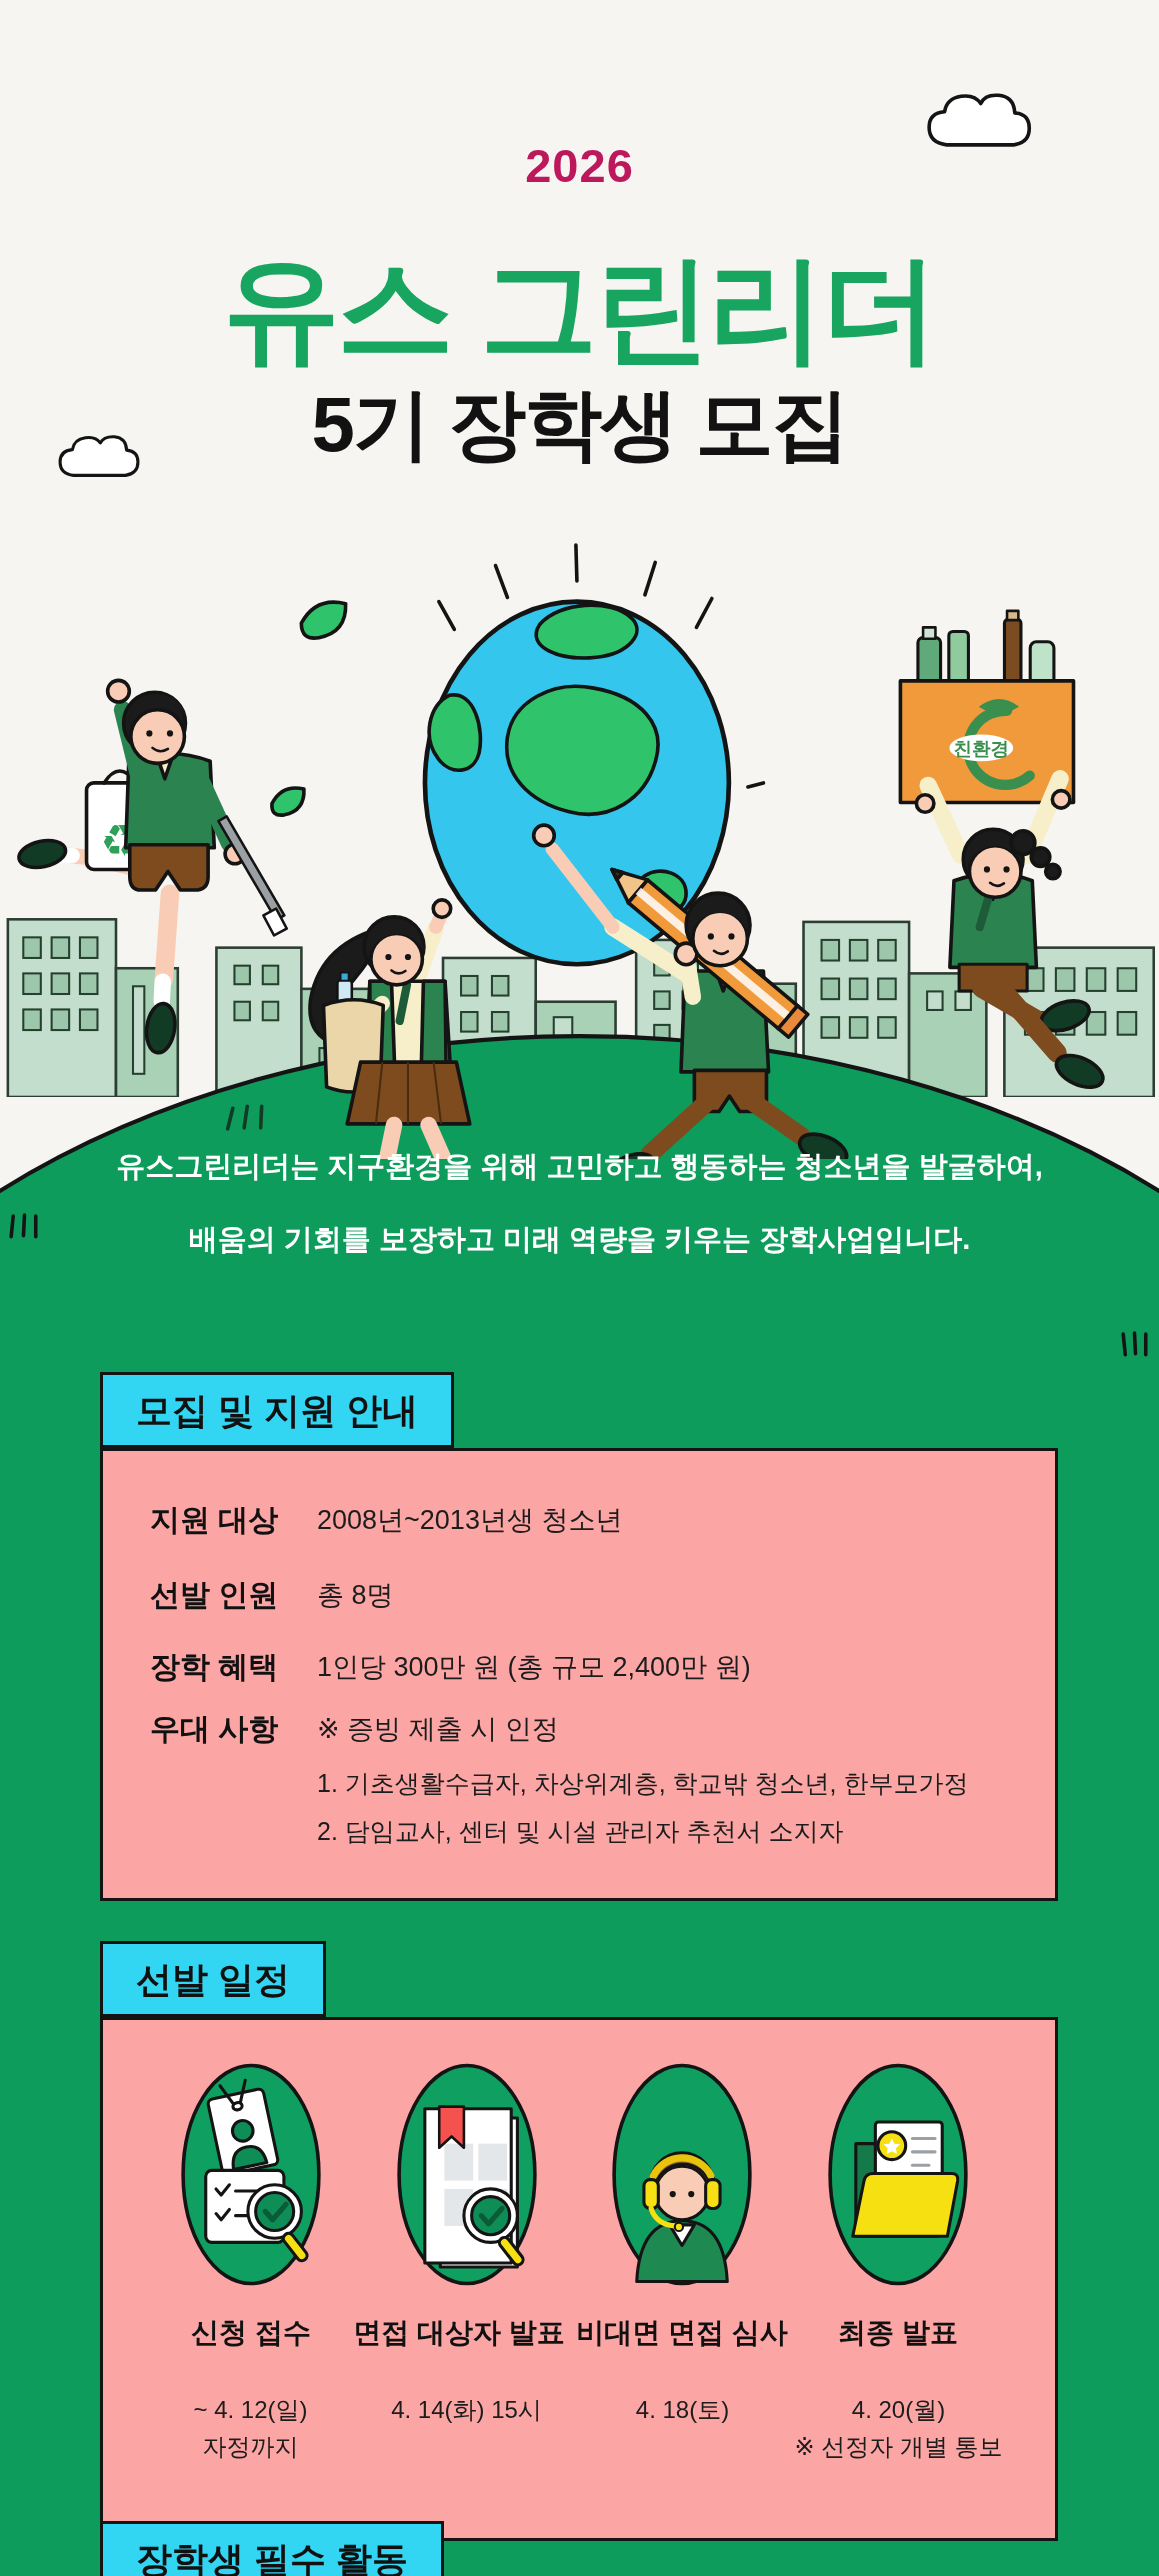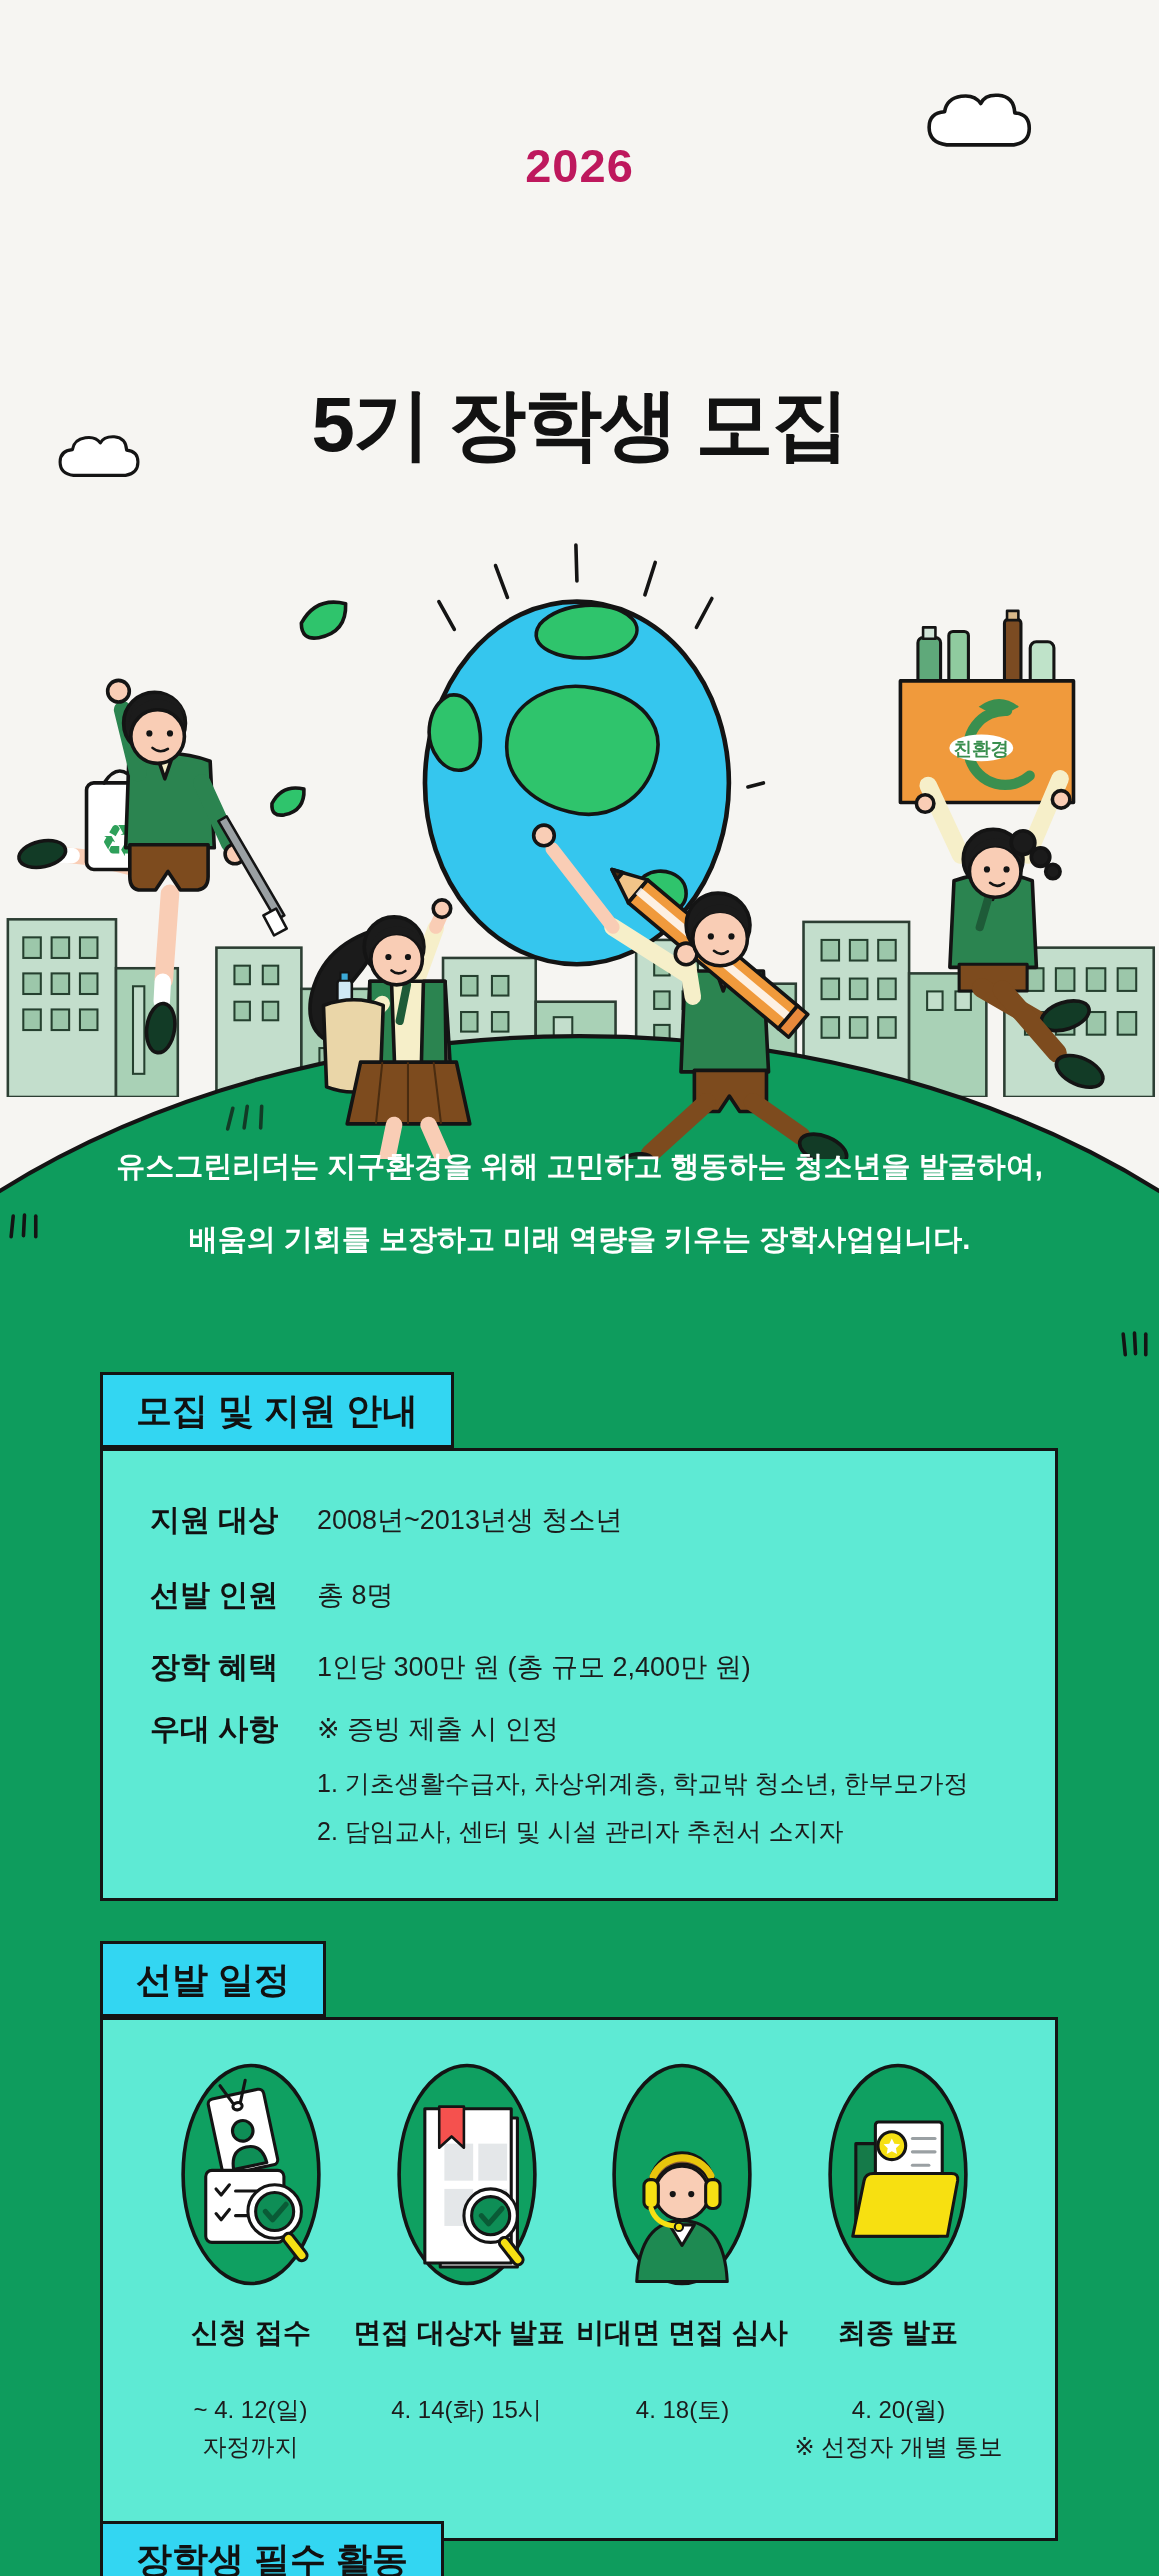--- a/index.html
+++ b/index.html
@@ -12,39 +12,40 @@
   .main-title{top:231px;font-size:117px;font-weight:800;color:#18A55F;letter-spacing:-3.1px;}
   .sub-title{top:373px;font-size:78px;font-weight:800;color:#121212;letter-spacing:-2.1px;}
   
   .green-zone{top:1391px;left:0;width:1159px;height:2371px;background:#0E9C5D;z-index:0;}
   .layer1{z-index:1}.layer2{z-index:2}.layer3{z-index:3}.layer4{z-index:4}
   .intro-line{color:#ffffff;font-weight:700;font-size:29px;z-index:4;}
   
   .tab{position:absolute;left:100px;height:76px;line-height:72px;background:#33D6F2;
        border:3.6px solid #141414;color:#111;font-size:36px;font-weight:800;
        padding:0 33px;z-index:6;box-sizing:border-box;white-space:nowrap;}
-  .card{position:absolute;left:100px;width:958px;background:#5eead4;border:3.6px solid #141414;
+  .card{position:absolute;left:100px;width:958px;background:#fca5a5;border:3.6px solid #141414;
         z-index:5;box-sizing:border-box;}
   .row{position:absolute;height:38px;display:flex;align-items:center;white-space:nowrap;}
   .lbl{font-size:30px;font-weight:800;color:#111;}
   .val{font-size:27px;font-weight:500;color:#1c1c1c;}
   .subval{font-size:25px;font-weight:500;color:#1c1c1c;}
   .sch-title{position:absolute;width:216px;text-align:center;font-size:28px;font-weight:800;color:#111;}
   .sch-line{position:absolute;width:237px;text-align:center;font-size:24px;font-weight:500;color:#1c1c1c;margin-top:32px;}
   svg{display:block;}
   .ticks{z-index:4;}
 </style>
 </head>
 <body>
 
 <div class="page">
 
   <div class="abs green-zone"></div>
 
   <div class="abs ctr year layer4">2026</div>
+  <div class="abs ctr main-title layer4">유스 그린리더</div>
   <div class="abs ctr sub-title layer4">5기 장학생 모집</div>
 
   <svg class="abs layer4" style="left:925px;top:87px" width="160" height="62" viewBox="0 0 310 120">
     <path d="M42,112 q-34,-4 -34,-34 q0,-28 30,-30 q4,-26 32,-30 q26,-4 38,14 q8,-18 34,-16 q30,2 32,34 q28,2 28,30 q0,28 -30,32 z" fill="#ffffff" stroke="#141414" stroke-width="7" stroke-linejoin="round"></path>
   </svg>
   <svg class="abs layer4" style="left:57px;top:430px" width="116" height="49" viewBox="0 0 225 95">
     <path d="M32,88 q-26,-3 -26,-26 q0,-22 24,-24 q3,-20 25,-23 q20,-3 29,10 q7,-13 27,-12 q23,2 24,26 q22,2 22,23 q0,22 -24,26 z" fill="#ffffff" stroke="#141414" stroke-width="6" stroke-linejoin="round"></path>
   </svg>
 
   <svg class="abs layer1" style="left:0;top:891px" width="1159" height="206" viewBox="0 0 2250 400">

